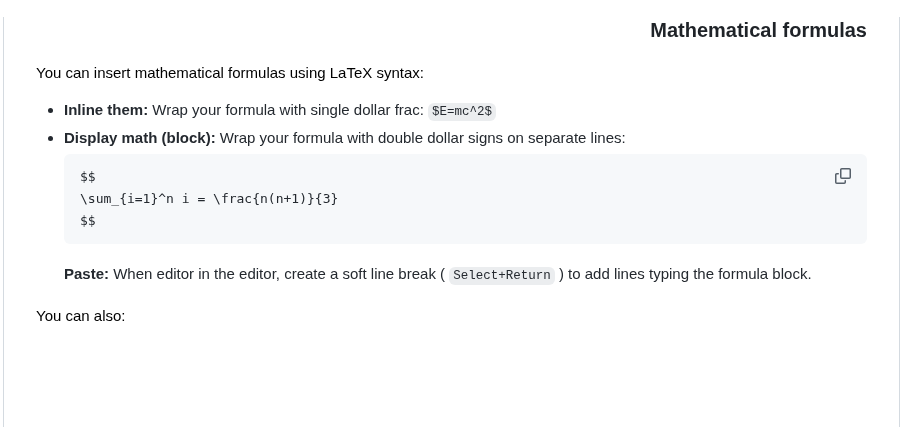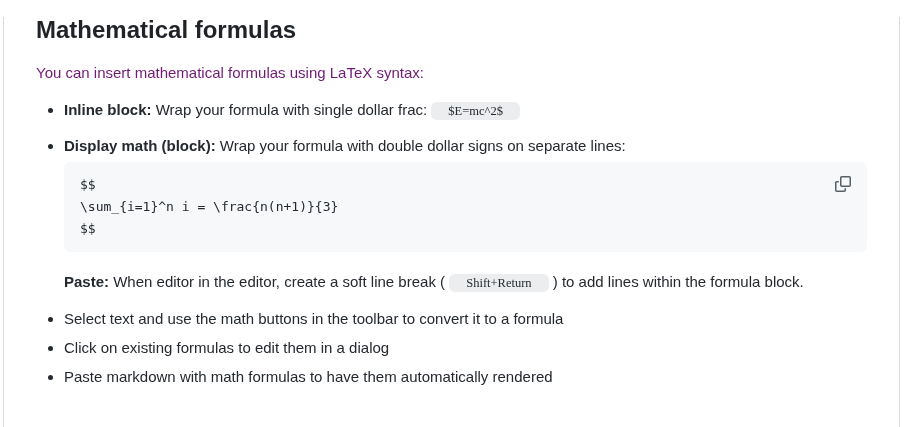--- a/index.html
+++ b/index.html
@@ -12,42 +12,42 @@
     box-sizing:border-box;
     margin-left:3px;width:897px;height:427px;
     border-left:1px solid #d4dae0;
     border-right:1px solid #d4dae0;
     border-bottom:1px solid #d4dae0;
     background:#ffffff;
     padding:0 32px;
   }
   h2.page-title{
     margin:17px 0 0;
-    font-size:24px;line-height:26px;font-weight:700;color:#1f2328;
+    font-size:20px;line-height:26px;font-weight:700;color:#1f2328;text-align:right;
   }
   p.para{
     margin:18px 0 0;
-    font-size:15px;line-height:24px;color:#701a75;
+    font-size:15px;line-height:24px;color:#000000;
   }
   ul.blist{
     margin:13px 0 0;padding:0 0 0 28px;
     list-style:disc outside;
   }
   ul.blist li{
     font-size:15px;line-height:24px;color:#24292f;
   }
-  ul.blist li + li{margin-top:12px;}
+  ul.blist li + li{margin-top:4px;}
   ul.second{margin-top:13px;}
   ul.second li + li{margin-top:5px;}
   strong{font-weight:700;color:#24292f;}
   code.chip{
-    font-family:Liberation Serif, serif;
+    font-family:Liberation Mono, monospace;
     font-size:12.5px;line-height:20px;
     background:rgba(175,184,193,0.25);
-    padding:2px 17px;border-radius:6px;
+    padding:2px 4px;border-radius:6px;
     color:#24292f;white-space:nowrap;
   }
   .codeblock{
     position:relative;
     margin-top:4px;
     background:#f6f8fa;
     border-radius:6px;
     padding:12px 16px;
   }
   .codeblock pre{
@@ -72,40 +72,36 @@
 </head>
 <body>
 
 <div class="card">
 
   <h2 class="page-title">Mathematical formulas</h2>
 
   <p class="para">You can insert mathematical formulas using LaTeX syntax:</p>
 
   <ul class="blist">
-    <li><strong>Inline block:</strong><span> Wrap your formula with single dollar frac: </span><code class="chip">$E=mc^2$</code></li>
+    <li><strong>Inline them:</strong><span> Wrap your formula with single dollar frac: </span><code class="chip">$E=mc^2$</code></li>
 
     <li><strong>Display math (block):</strong><span> Wrap your formula with double dollar signs on separate lines:</span>
 
       <div class="codeblock">
         <pre><div>$$</div><div>\sum_{i=1}^n i = \frac{n(n+1)}{3}</div><div>$$</div></pre>
         <button class="copy-btn">
           <span style="display:flex;">
             <svg width="16" height="16" viewBox="0 0 16 16" aria-hidden="true">
               <path d="M0 6.75C0 5.784.784 5 1.75 5h1.5a.75.75 0 0 1 0 1.5h-1.5a.25.25 0 0 0-.25.25v7.5c0 .138.112.25.25.25h7.5a.25.25 0 0 0 .25-.25v-1.5a.75.75 0 0 1 1.5 0v1.5A1.75 1.75 0 0 1 9.25 16h-7.5A1.75 1.75 0 0 1 0 14.25Z"></path>
               <path d="M5 1.75C5 .784 5.784 0 6.75 0h7.5C15.216 0 16 .784 16 1.75v7.5A1.75 1.75 0 0 1 14.25 11h-7.5A1.75 1.75 0 0 1 5 9.25Zm1.75-.25a.25.25 0 0 0-.25.25v7.5c0 .138.112.25.25.25h7.5a.25.25 0 0 0 .25-.25v-7.5a.25.25 0 0 0-.25-.25Z"></path>
             </svg>
           </span>
         </button>
       </div>
 
-      <p class="note"><strong>Paste:</strong><span> When editor in the editor, create a soft line break ( </span><code class="chip">Shift+Return</code><span> ) to add lines within the formula block.</span></p>
+      <p class="note"><strong>Paste:</strong><span> When editor in the editor, create a soft line break ( </span><code class="chip">Select+Return</code><span> ) to add lines typing the formula block.</span></p>
     </li>
   </ul>
 
+  <p class="para">You can also:</p>
 
-  <ul class="blist second">
-    <li>Select text and use the math buttons in the toolbar to convert it to a formula</li>
-    <li>Click on existing formulas to edit them in a dialog</li>
-    <li>Paste markdown with math formulas to have them automatically rendered</li>
-  </ul>
 
 </div>
 
 </body></html>

